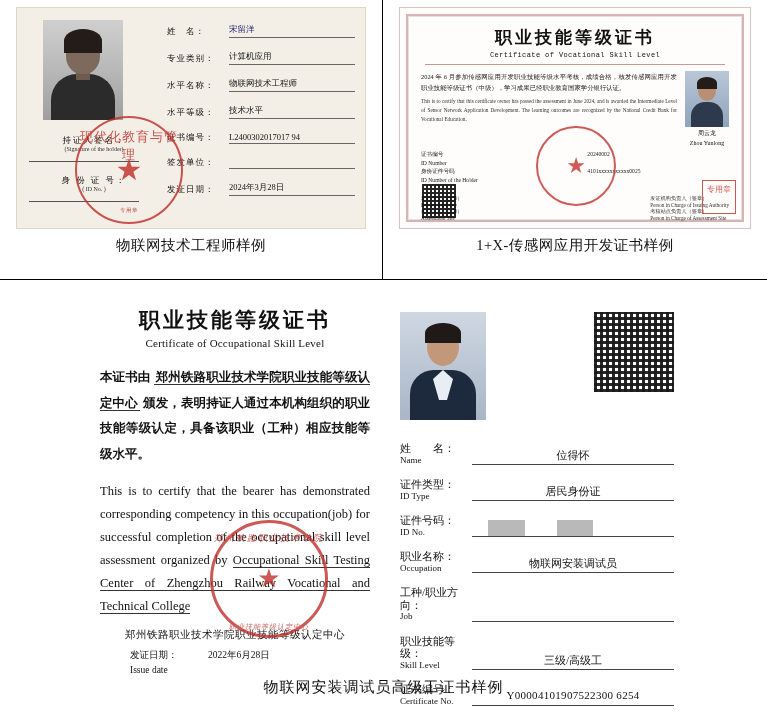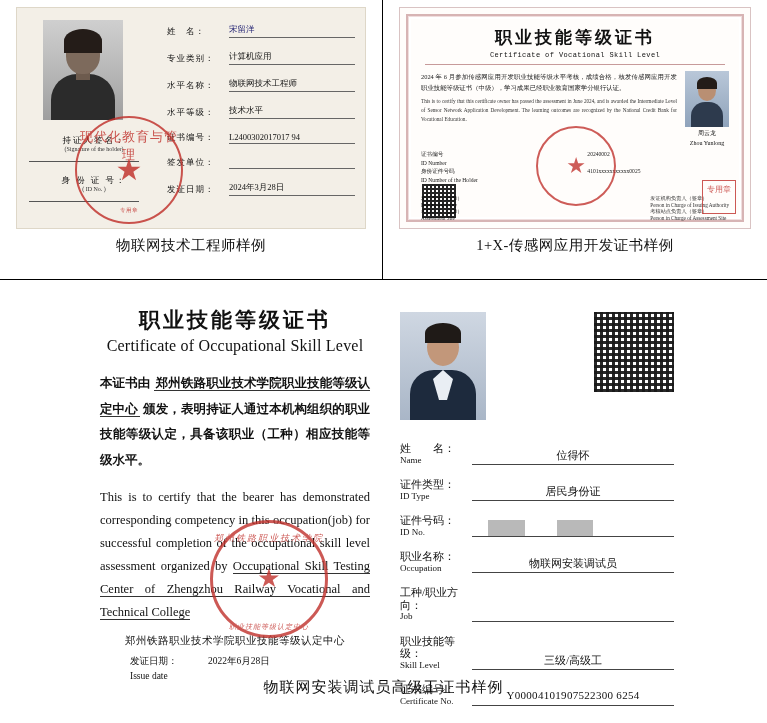--- a/index.html
+++ b/index.html
@@ -370,21 +370,21 @@
   }
   .c3-title {
     text-align: center;
     font-size: 21px;
     font-weight: bold;
     letter-spacing: 3px;
     color: #111;
   }
   .c3-subtitle {
     text-align: center;
-    font-size: 16px;
+    font-size: 11px;
     margin-top: 3px;
     letter-spacing: .2px;
   }
   .c3-cn {
     margin-top: 16px;
     font-size: 12.5px;
     line-height: 2.05;
     text-align: justify;
     text-justify: inter-ideograph;
     padding: 0 6px;

